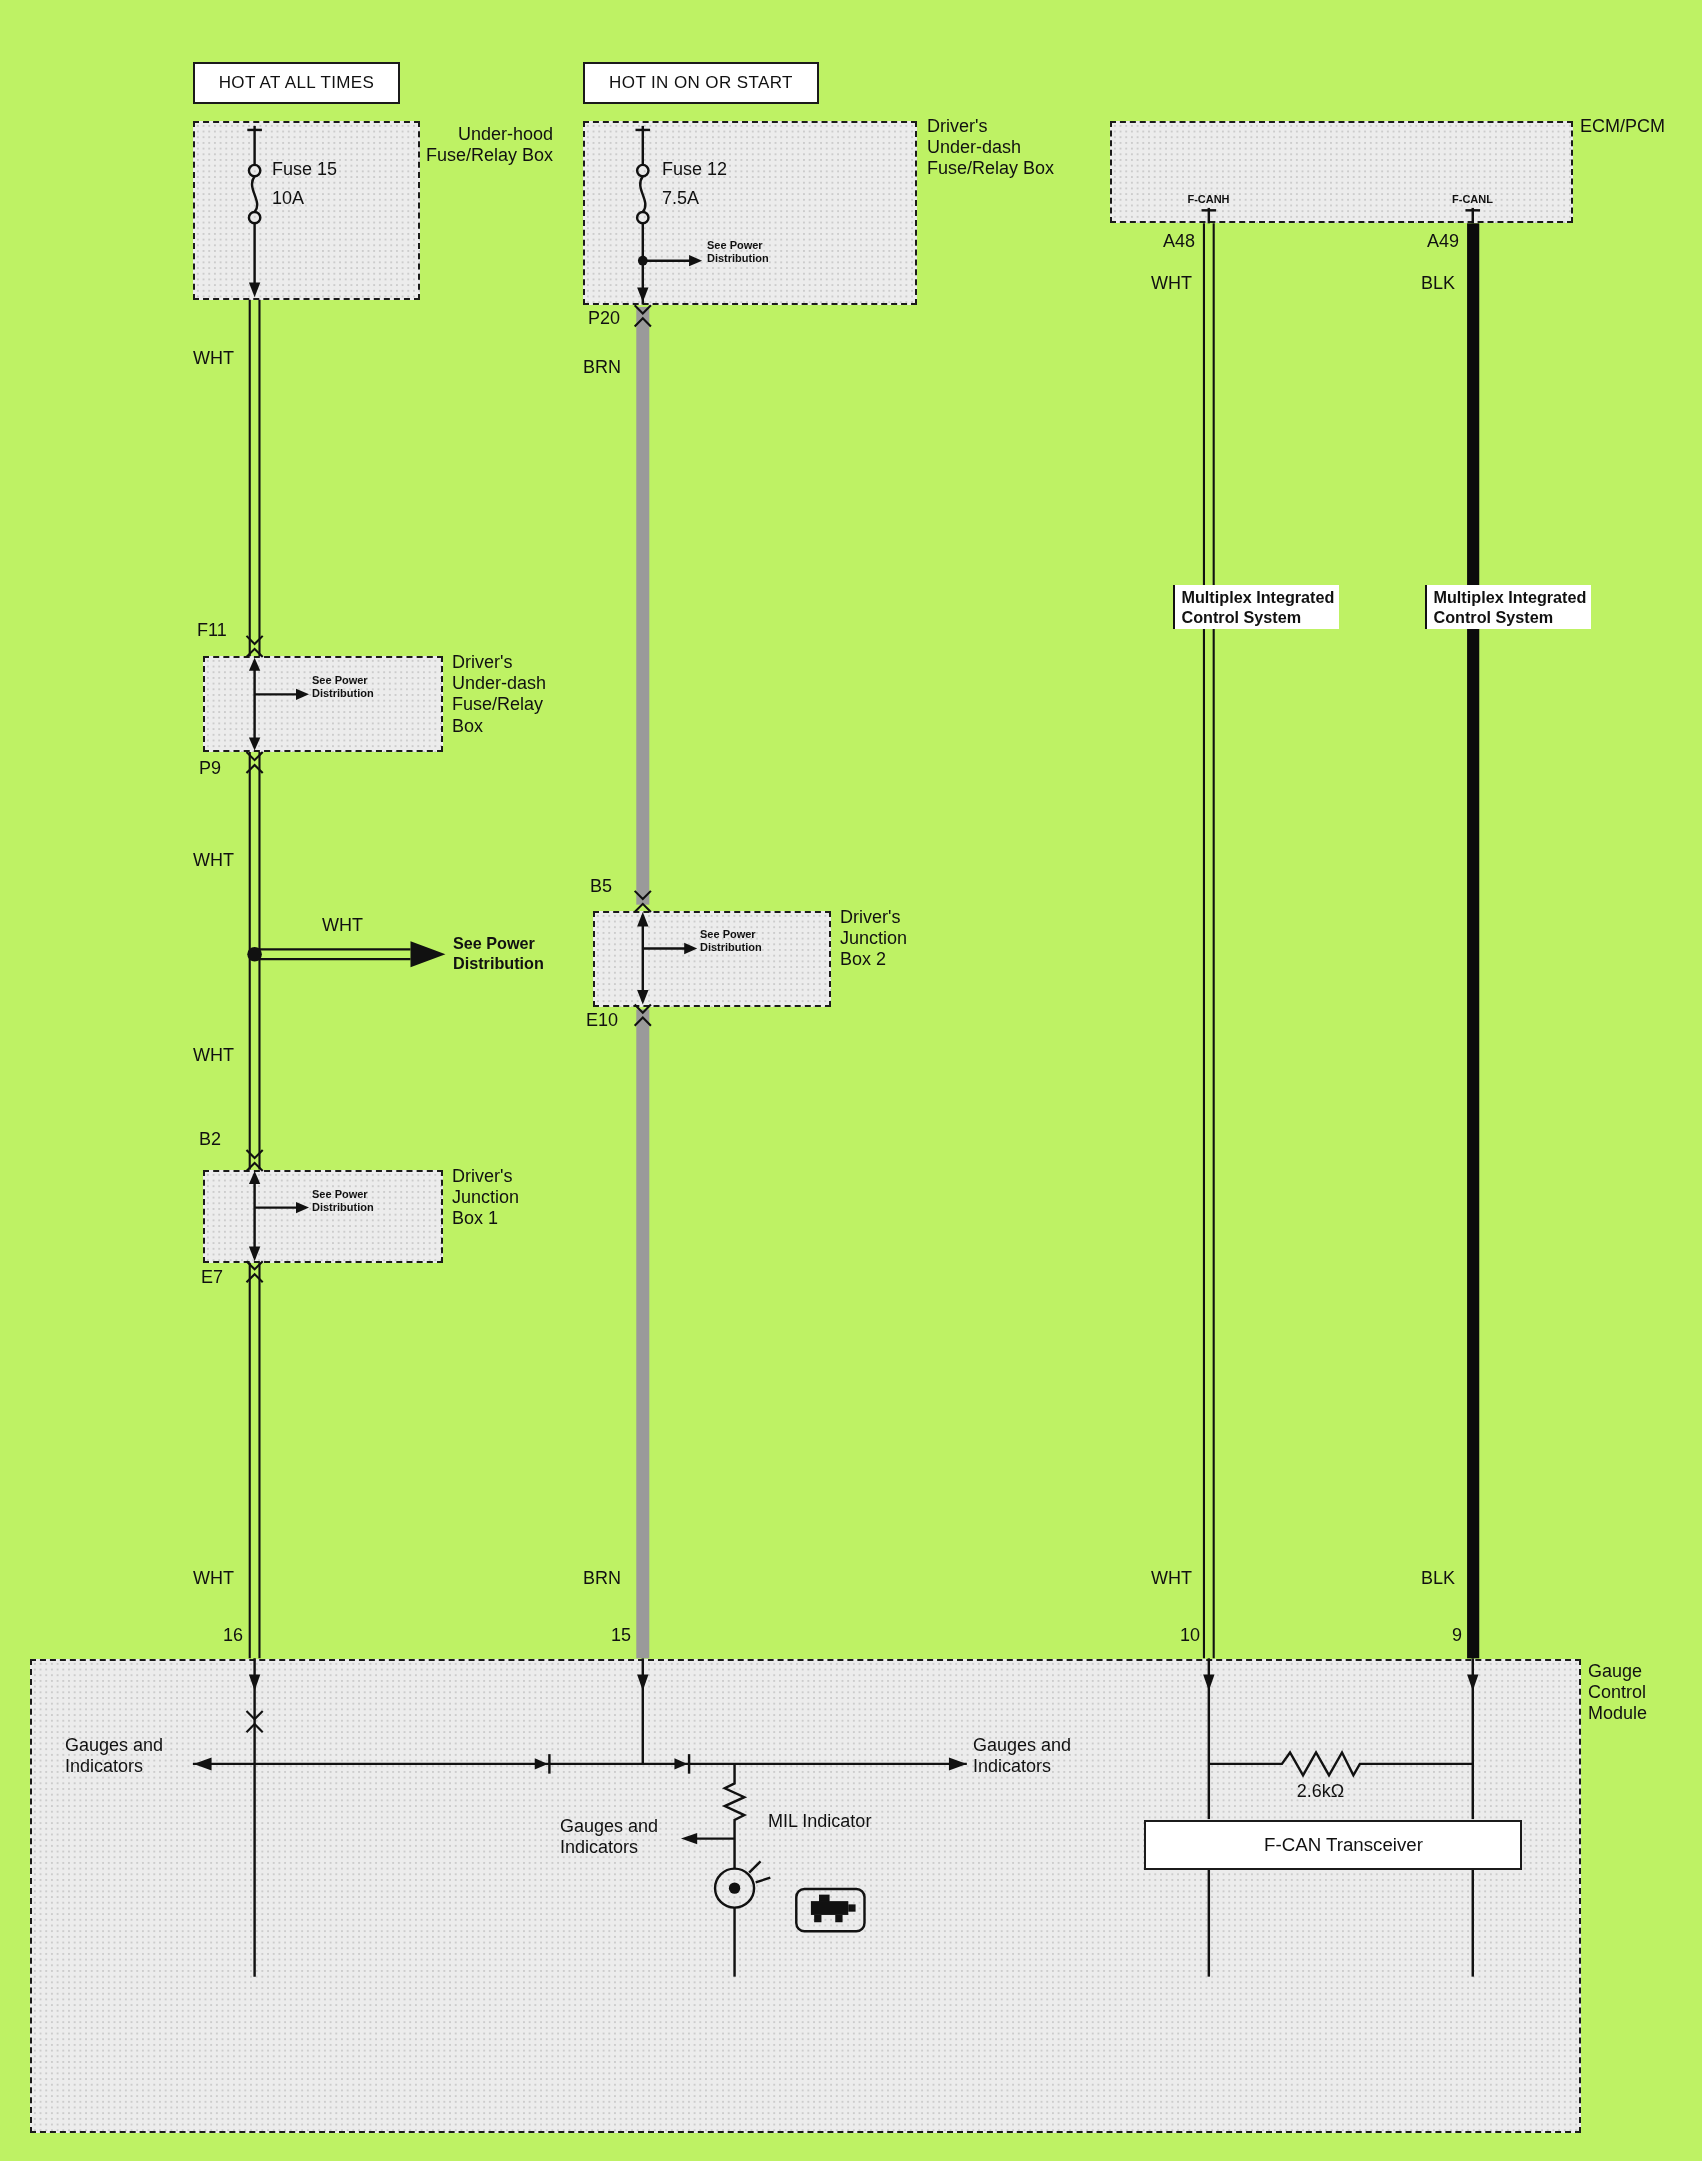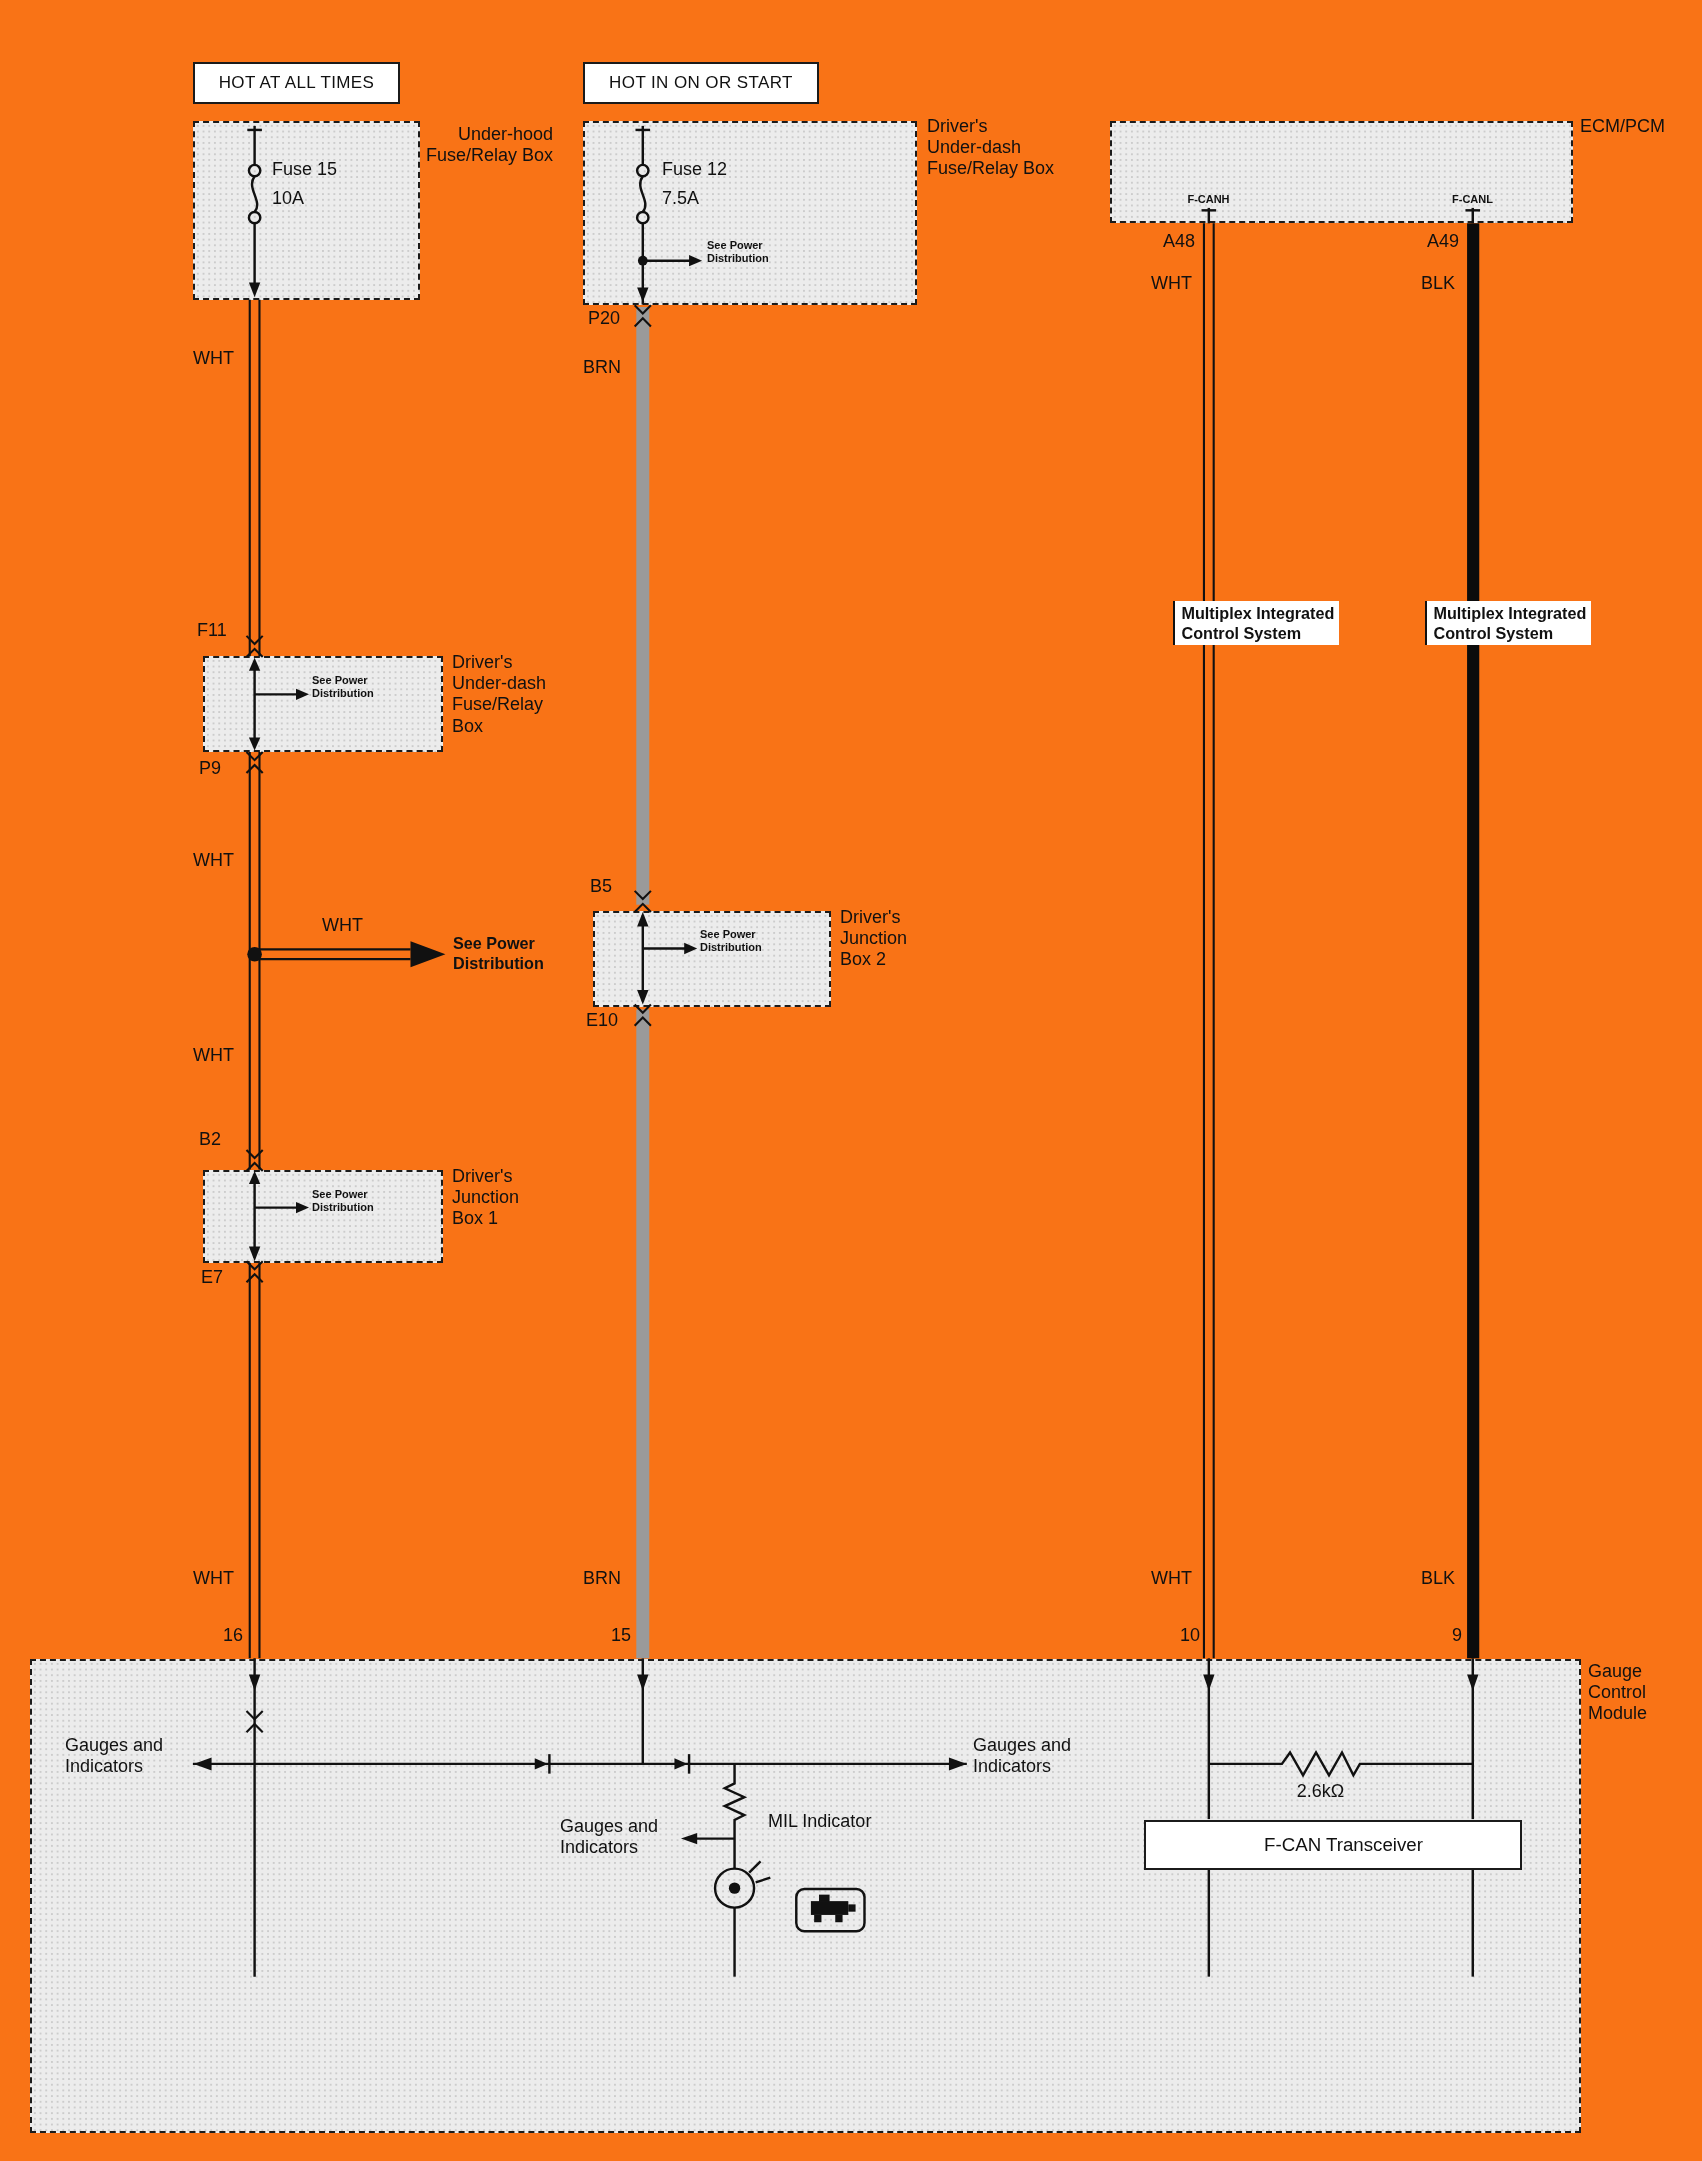--- a/index.html
+++ b/index.html
@@ -1,36 +1,36 @@
 <!DOCTYPE html>
 <html style="font-size:13px"><head>
 <meta charset="utf-8">
 <style>
   * { margin:0; padding:0; box-sizing:border-box; }
   html,body { background:#ffffff; }
   .canvas {
-    position:relative; width:1703px; height:2161px; background:#f97316;
+    position:relative; width:1703px; height:2161px; background:#bef264;
     font-family:"Liberation Sans", sans-serif; color:#111; overflow:hidden;
   }
   .abs { position:absolute; }
   .shaded {
     background-color:#ececec;
     background-image: radial-gradient(#cccccc 1.1px, transparent 1.1px);
     background-size:5.7px 5.7px;
   }
   .dashed { border:2.4px dashed #1b1b1b; }
   .solidbox { border:2.4px solid #1b1b1b; background:#fff; display:flex; align-items:center; justify-content:center; }
   .lbl { position:absolute; font-size:18px; line-height:1.18; white-space:pre-line; color:#111; }
   .b  { font-weight:bold; }
   .sm { font-size:11px; line-height:1.16; }
   .md { font-size:16.2px; line-height:1.25; }
   .ctr { text-align:center; }
   .rt { text-align:right; }
   .wbg { background:#ffffff; padding:1.6px 4.9px 1.6px 6.5px; }
-  .bracket { border-left:2.4px solid #111;margin-top:16px; }
+  .bracket { border-left:2.4px solid #111; }
   svg.layer { position:absolute; left:0; top:0; }
   .hdr { font-size:17px; letter-spacing:0.4px; }
   .tbox { font-size:18.7px; }
 </style>
 </head>
 <body>
 
 <div class="canvas">
 
   <div class="abs dashed shaded" style="left:193px; top:121px; width:227px; height:179px;"></div>

